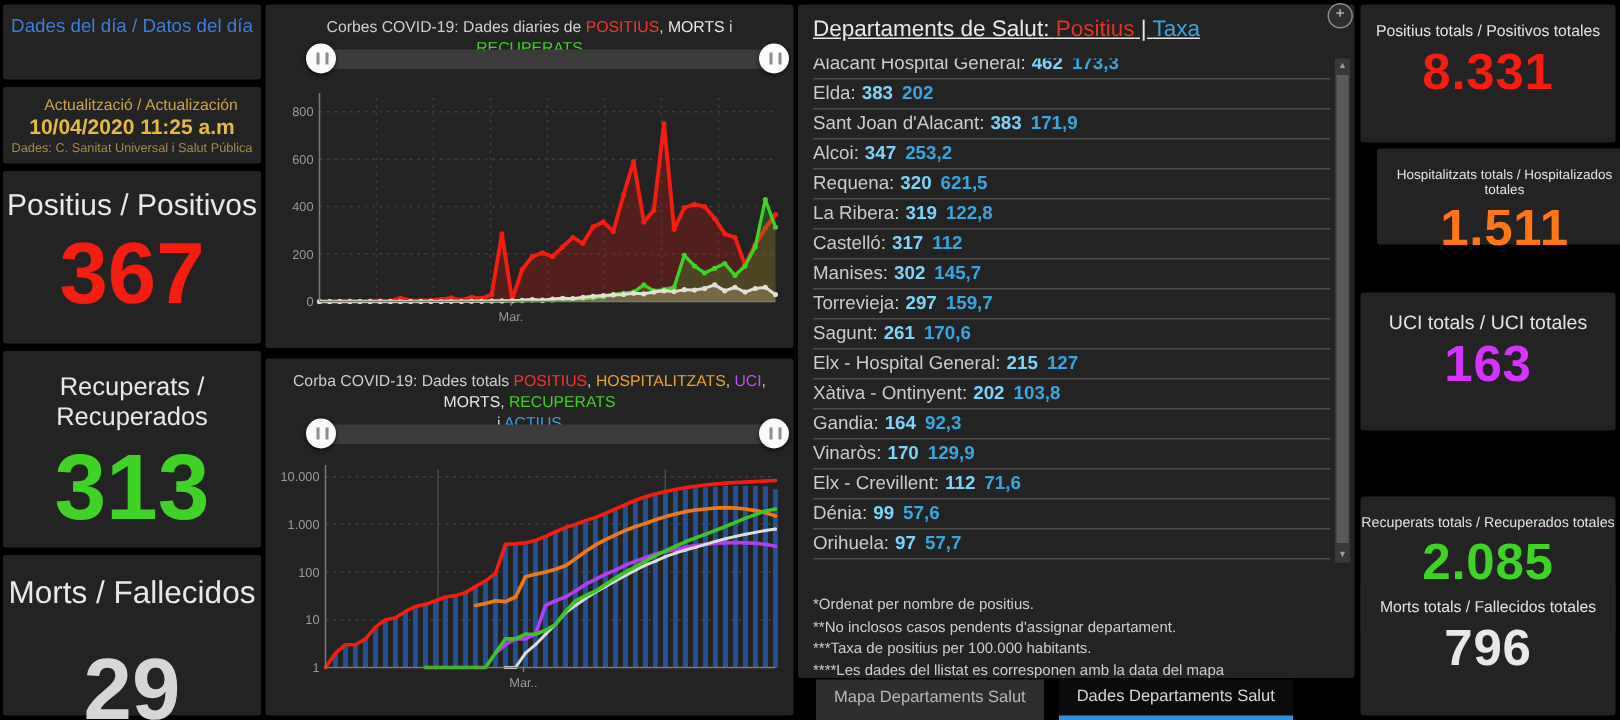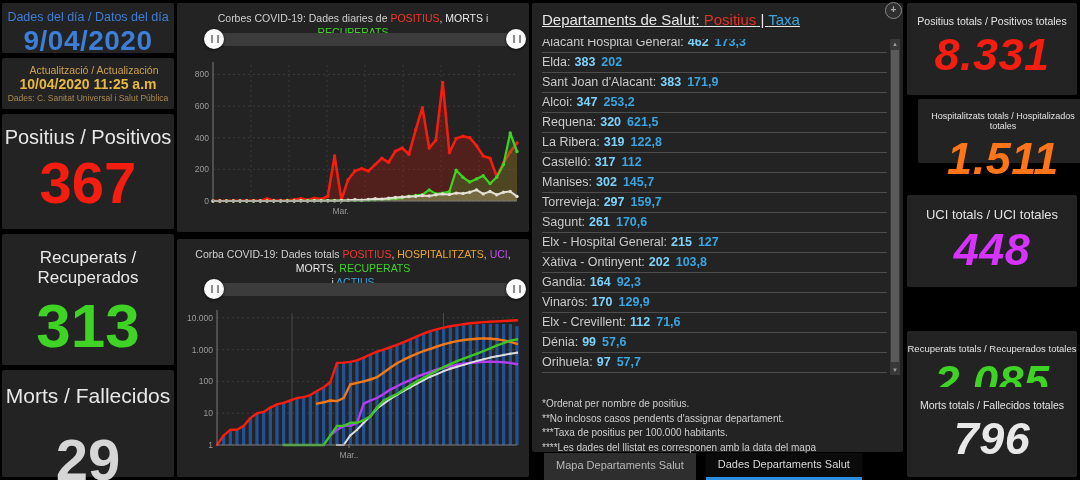--- a/index.html
+++ b/index.html
@@ -57,34 +57,33 @@
   .sarrow{height:10px;color:#9d9d9d;font-size:6px;line-height:10px;text-align:center;}
   #sthumb{position:absolute;left:1px;top:11px;width:8px;height:312px;background:#5a5a5a;}
   #dept-notes{position:absolute;left:10px;top:394px;font-size:10px;line-height:14.5px;color:#cecece;}
   #tabs{position:absolute;left:544px;top:453px;height:27px;display:flex;gap:10px;}
   .tab{padding:0 12px;line-height:24px;font-size:11px;background:#2e2e2e;color:#b8b8b8;}
   .tab.active{background:#0b0b0b;color:#d8d8d8;border-bottom:3px solid #2d8fe0;line-height:22px;}
 
   
   .rpanel{position:absolute;left:907px;width:170px;background:#232323;border-radius:2px;text-align:center;}
   .rlabel{margin-top:12px;color:#e3e3e3;}
-  .rvalue{font-size:45px;font-weight:bold;margin-top:2px;letter-spacing:.5px;font-style:italic;}
+  .rvalue{font-size:34px;font-weight:bold;margin-top:2px;letter-spacing:.5px;}
 
   
   #corner-widget{position:absolute;left:885px;top:2px;width:15px;height:15px;border:1px solid #8a8a8a;
      border-radius:50%;background:#2f2f2f;color:#ababab;font-size:10px;line-height:13px;
      text-align:center;font-weight:bold;}
   #corner-widget::after{content:"+";}
 </style>
 </head>
 <body>
 
 <div class="panel lcol ctr" id="p-date">
   <div class="lab" style="color: rgb(61, 126, 216);">Dades del día / Datos del día</div>
-  <div class="big" style="color: rgb(61, 126, 216);">9/04/2020</div>
 </div>
 <div class="panel lcol ctr" id="p-upd">
   <div class="lab" style="color: rgb(207, 161, 79); padding-left: 12px;">Actualització / Actualización</div>
   <div class="big" style="color: rgb(231, 185, 62);">10/04/2020 11:25 a.m</div>
   <div class="src" style="color: rgb(169, 137, 79);">Dades: C. Sanitat Universal i Salut Pública</div>
 </div>
 <div class="panel lcol ctr" id="p-pos">
   <div class="lab">Positius / Positivos</div>
   <div class="big" style="color: rgb(245, 29, 15);">367</div>
 </div>
@@ -564,21 +563,21 @@
     <div class="rpanel" style="top: 3px; height: 92px;">
       <div class="rlabel" style="font-size: 10.5px;">Positius totals / Positivos totales</div>
       <div class="rvalue" style="color: rgb(245, 29, 15);">8.331</div>
     </div>
     <div class="rpanel" style="top: 99px; height: 64px; margin-left: 11px;">
       <div class="rlabel" style="font-size: 9px;">Hospitalitzats totals / Hospitalizados totales</div>
       <div class="rvalue" style="color: rgb(255, 117, 24);">1.511</div>
     </div>
     <div class="rpanel" style="top: 195px; height: 92px;">
       <div class="rlabel" style="font-size: 13px;">UCI totals / UCI totales</div>
-      <div class="rvalue" style="color: rgb(214, 51, 255);">448</div>
+      <div class="rvalue" style="color: rgb(214, 51, 255);">163</div>
     </div>
     <div class="rpanel" style="top: 291px; height: 92px; margin-top: 40px;">
       <div class="rlabel" style="font-size: 9.5px;">Recuperats totals / Recuperados totales</div>
       <div class="rvalue" style="color: rgb(63, 212, 37);">2.085</div>
     </div>
     <div class="rpanel" style="top: 387px; height: 90px;">
       <div class="rlabel" style="font-size: 10.5px;">Morts totals / Fallecidos totales</div>
       <div class="rvalue" style="color: rgb(232, 232, 232);">796</div>
     </div>
   </div>

